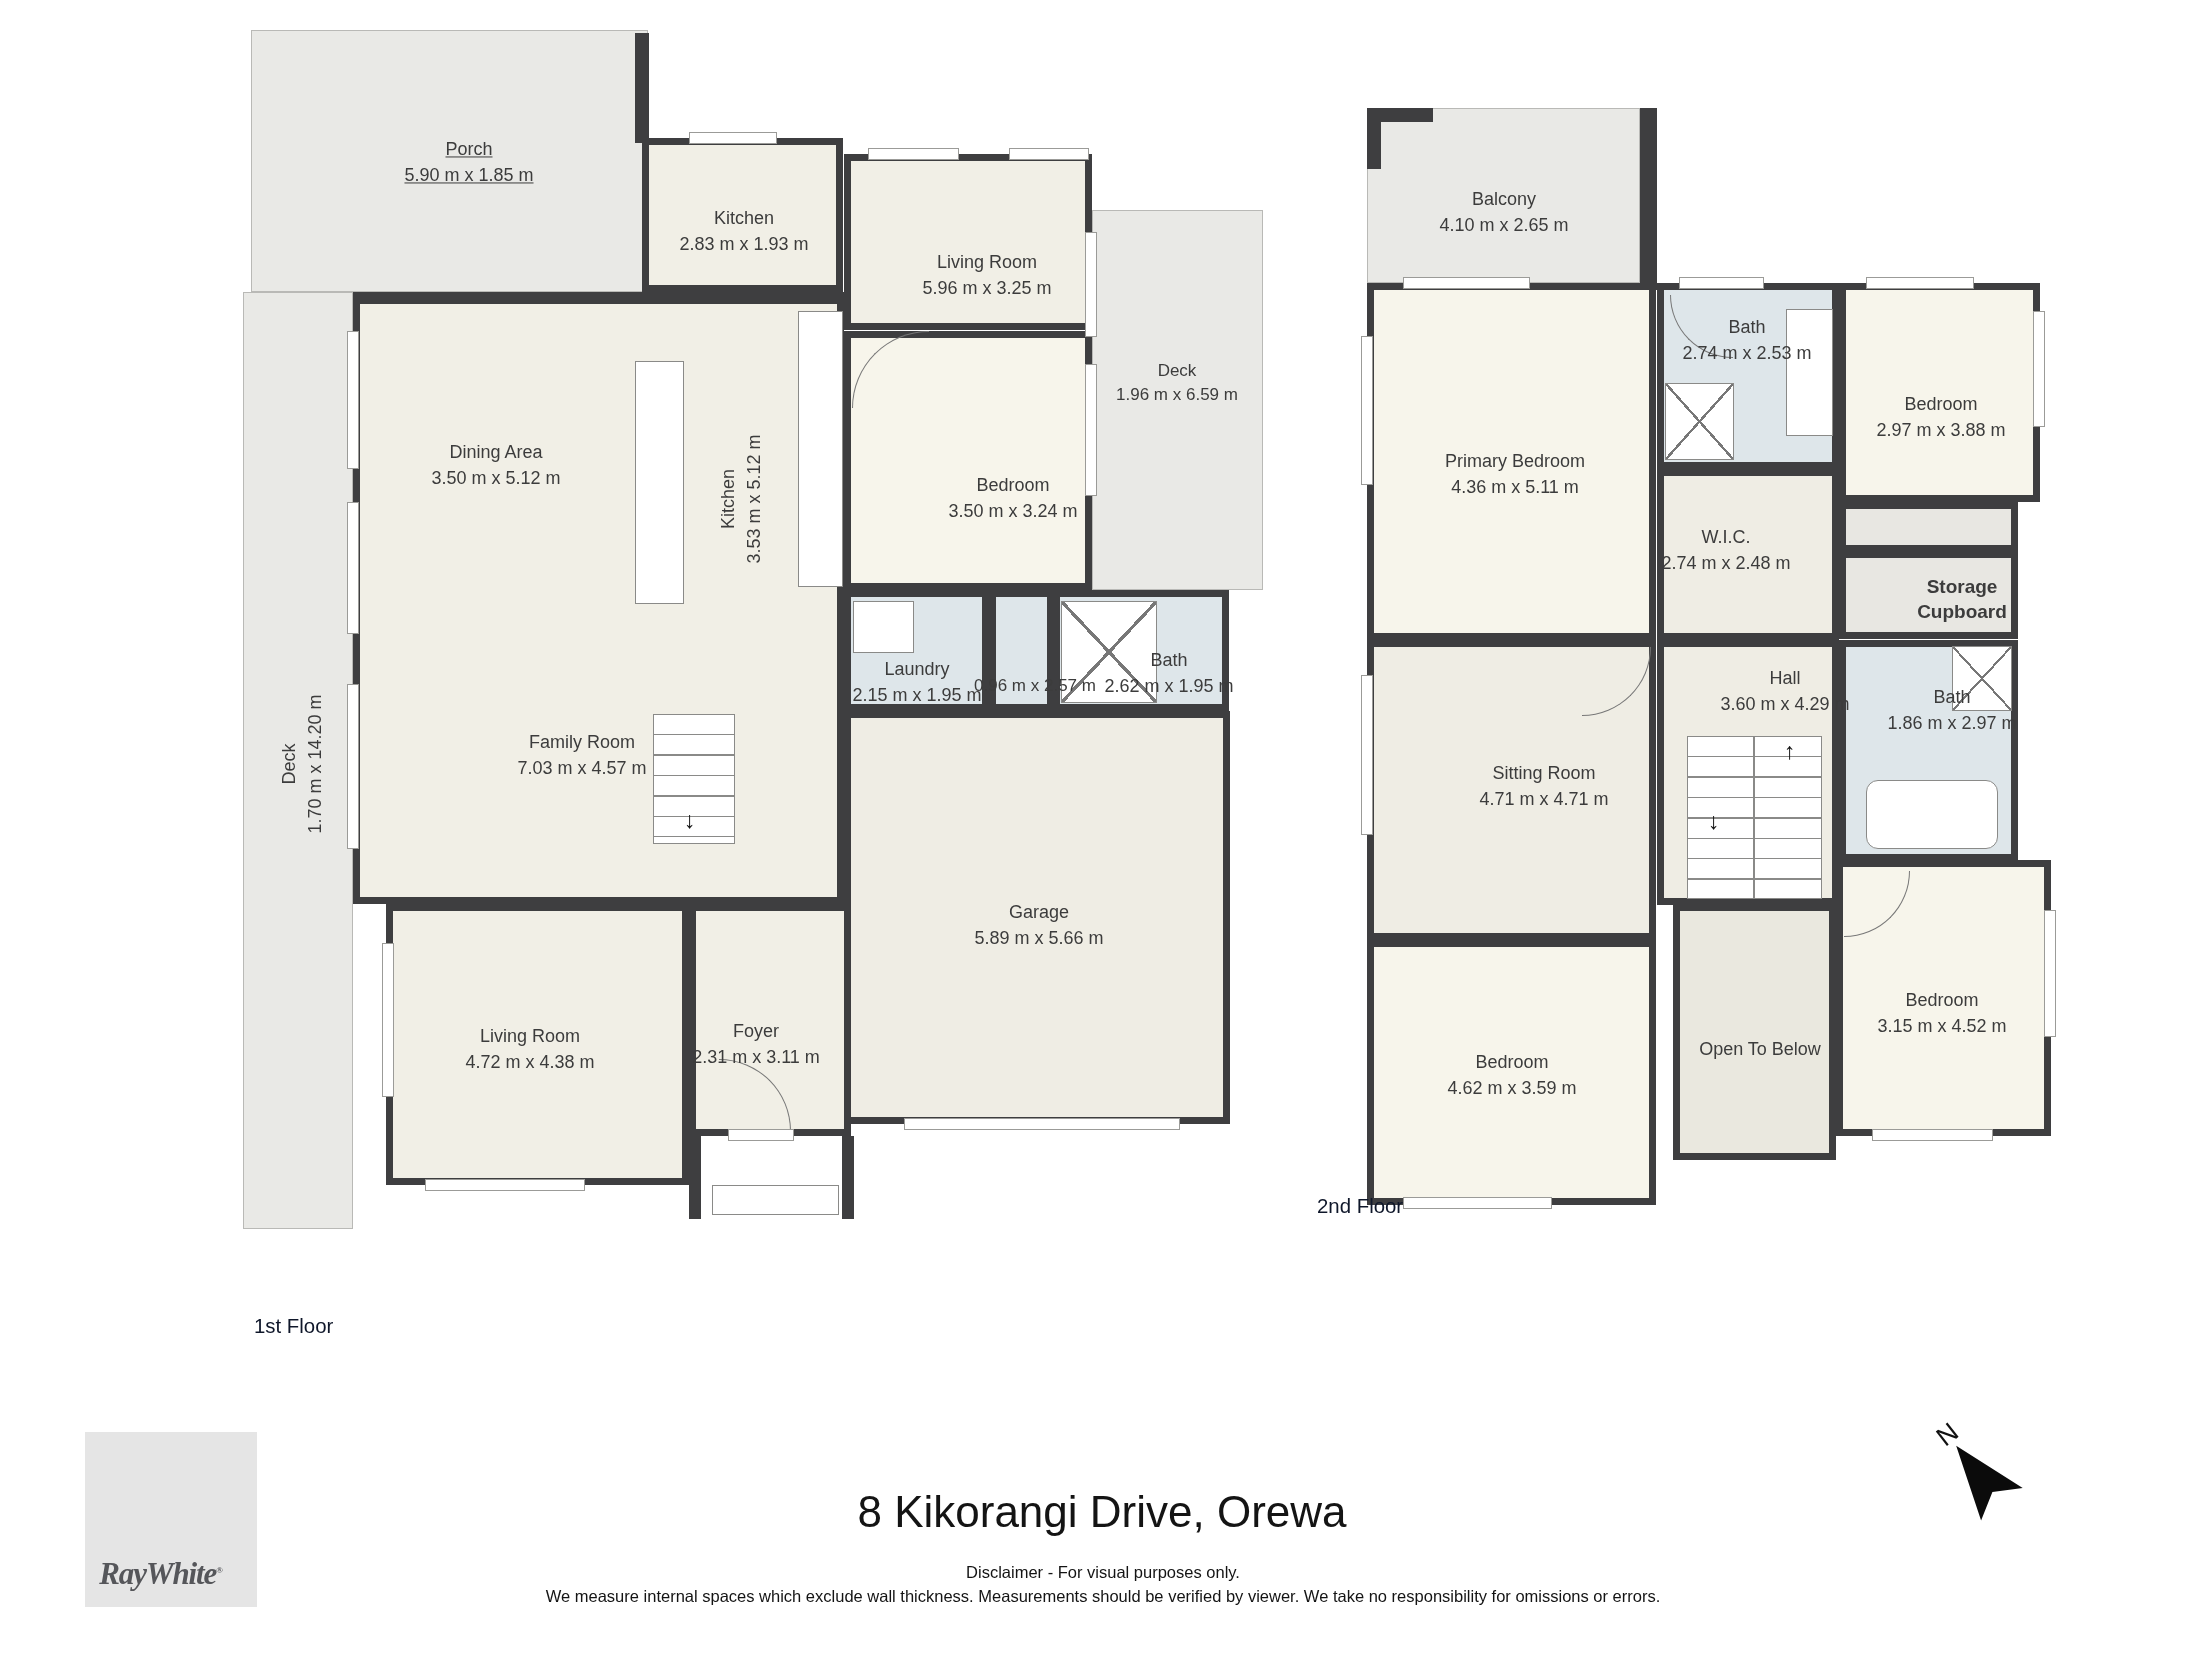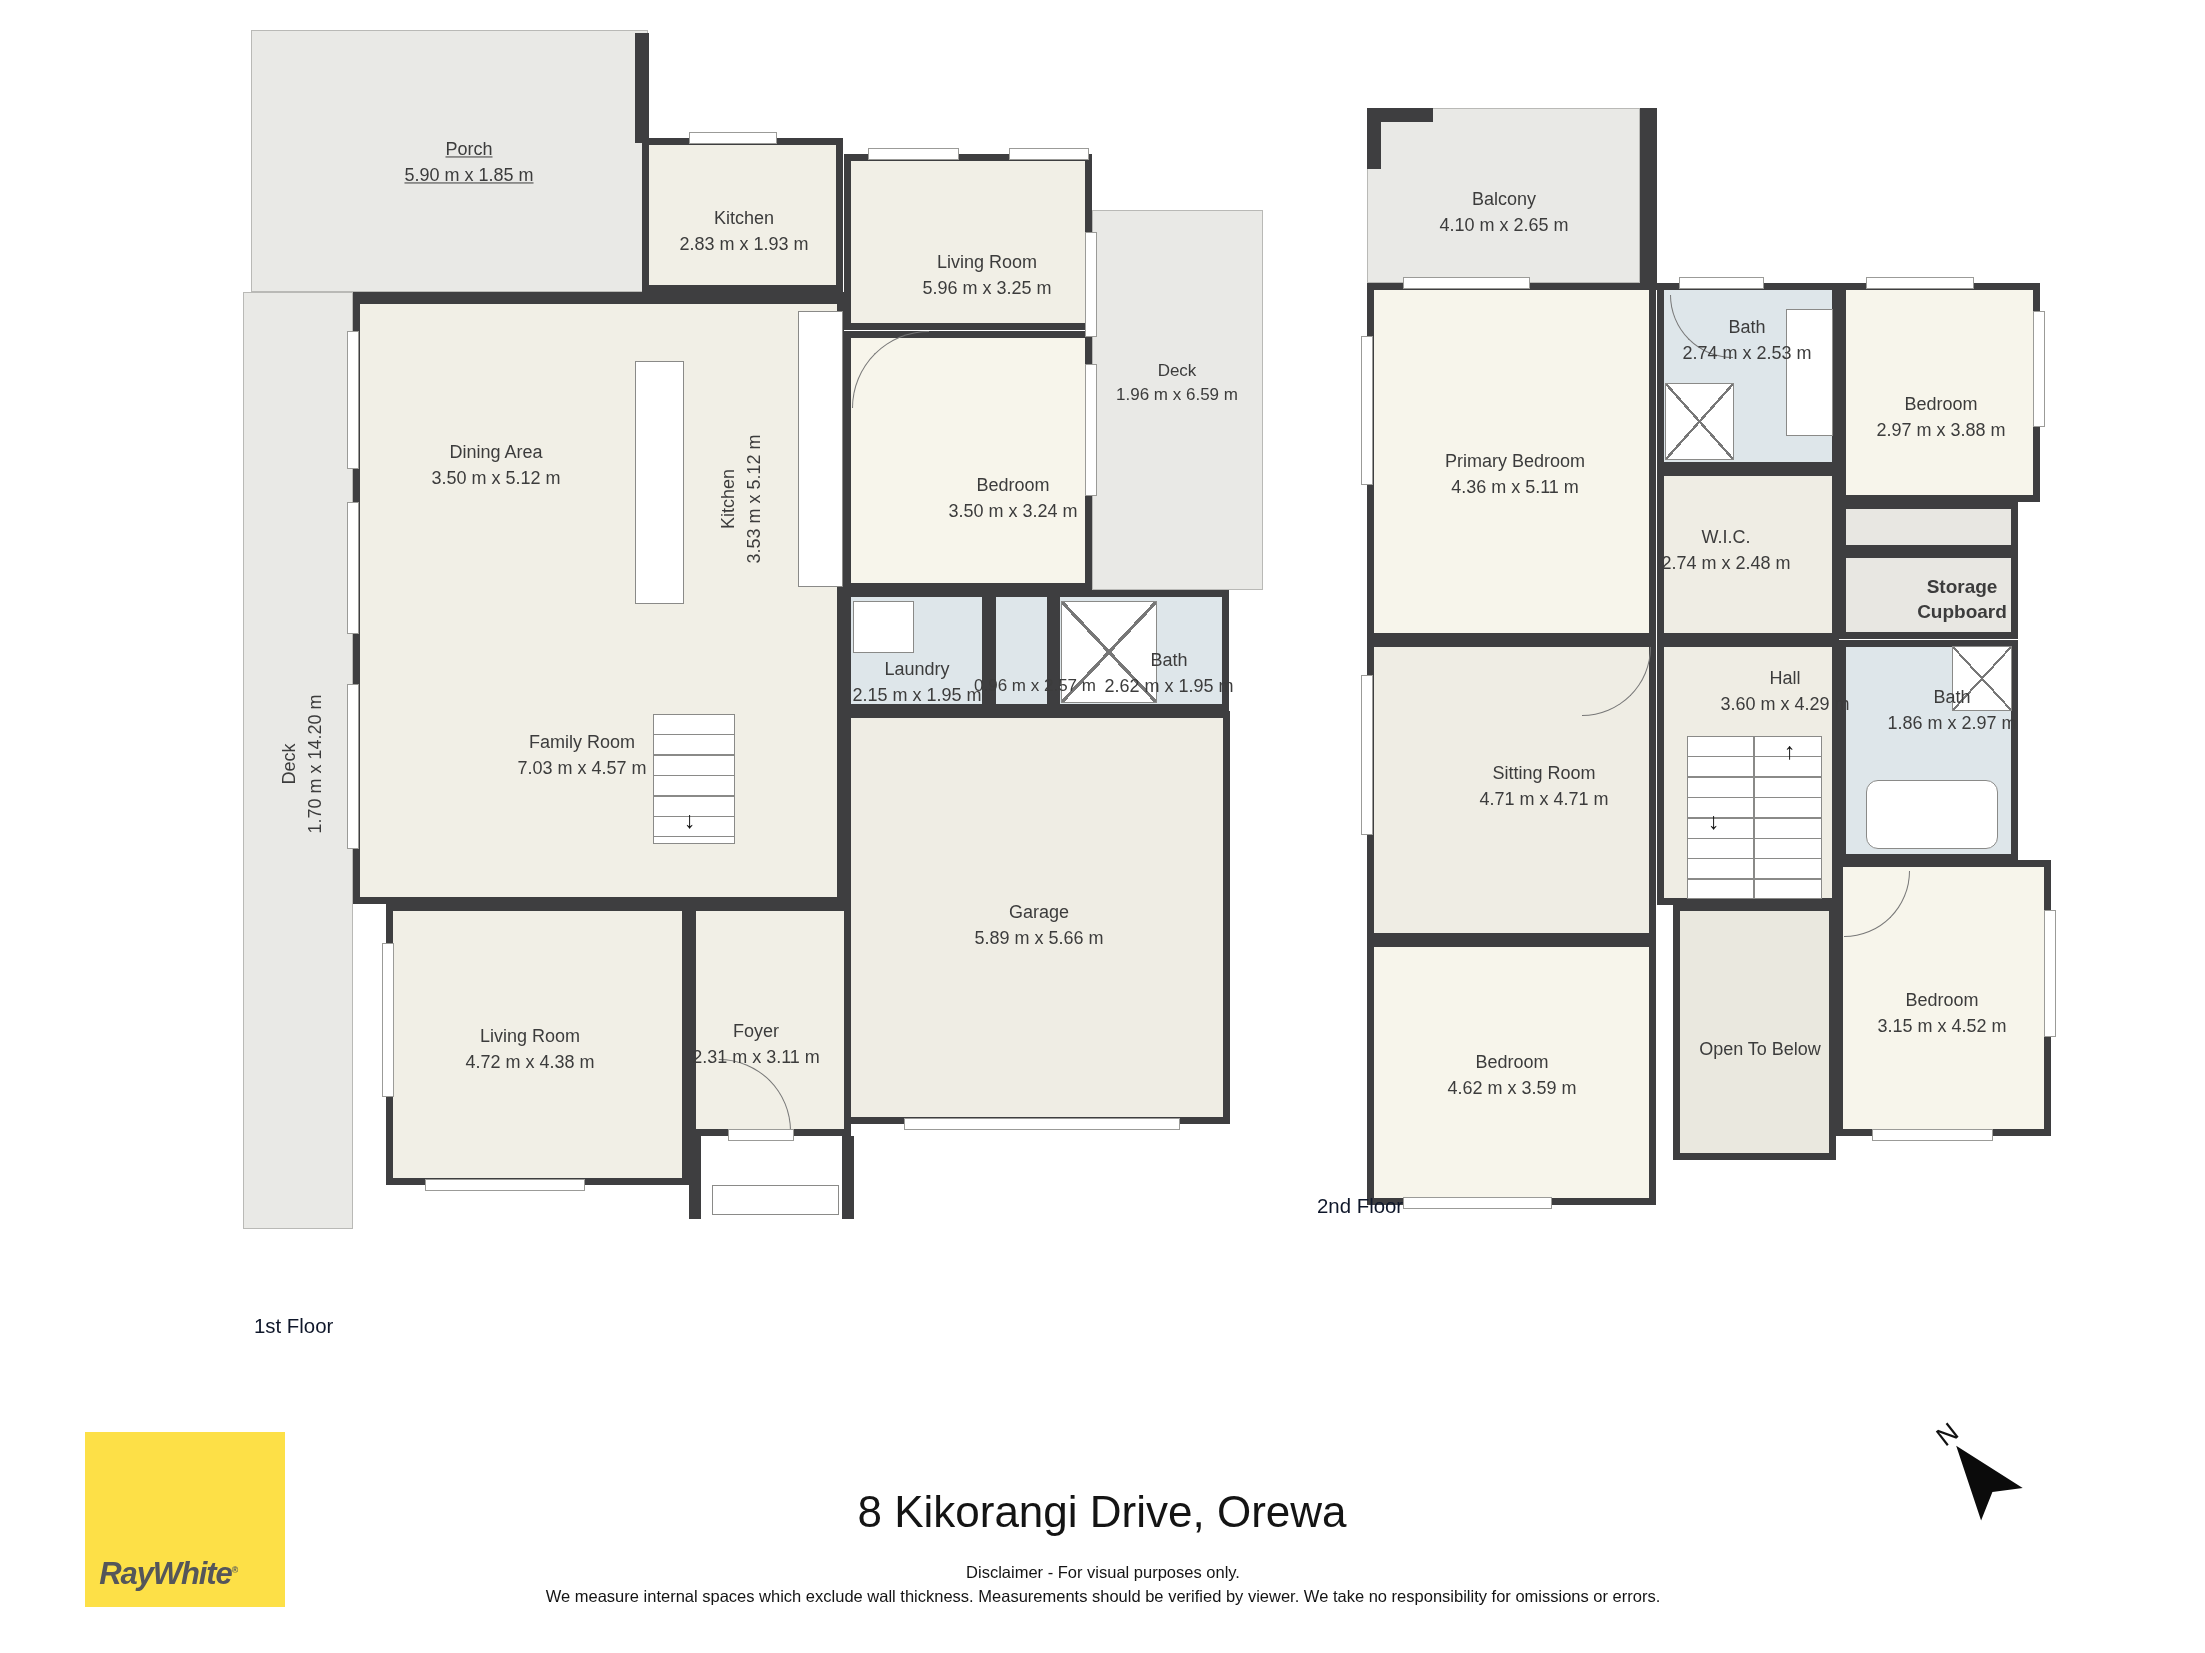--- a/index.html
+++ b/index.html
@@ -23,21 +23,21 @@
        transform:translate(-50%,-50%);white-space:nowrap;}
   .lbl .nm,.lbl .dm{display:block;}
   .lbl.vert{transform:translate(-50%,-50%) rotate(-90deg);}
   .lbl.sm{font-size:17px;}
   .lbl.bold{font-weight:bold;white-space:normal;width:138px;font-size:19px;line-height:1.3;}
   .floorlab{position:absolute;z-index:5;font-size:20.4px;color:#0f172a;}
 
   #title{position:absolute;left:606px;top:1487px;width:992px;text-align:center;font-size:44px;color:#141414;z-index:5;}
   #disclaimer{position:absolute;left:276px;top:1560px;width:1654px;text-align:center;font-size:16.5px;line-height:24px;color:#141414;z-index:5;}
   #disclaimer span{display:block;}
-  #logo{position:absolute;left:85px;top:1432px;width:200px;height:175px;background:#fde047;z-index:5;}
+  #logo{position:absolute;left:85px;top:1432px;width:172px;height:175px;background:#e5e5e5;z-index:5;font-family:Liberation Serif, serif;}
   #logo .lt{position:absolute;left:14.3px;bottom:15.4px;font-size:31px;font-style:italic;font-weight:bold;color:#55565A;letter-spacing:-1.1px;}
   #logo sup{font-size:8.8px;font-style:normal;letter-spacing:0;}
   #north{position:absolute;left:1913px;top:1403px;z-index:5;}
 </style>
 </head>
 <body>
 
 <div id="canvas">
 
   <div class="area" style="left:251px;top:30px;width:397px;height:262px;"></div>

